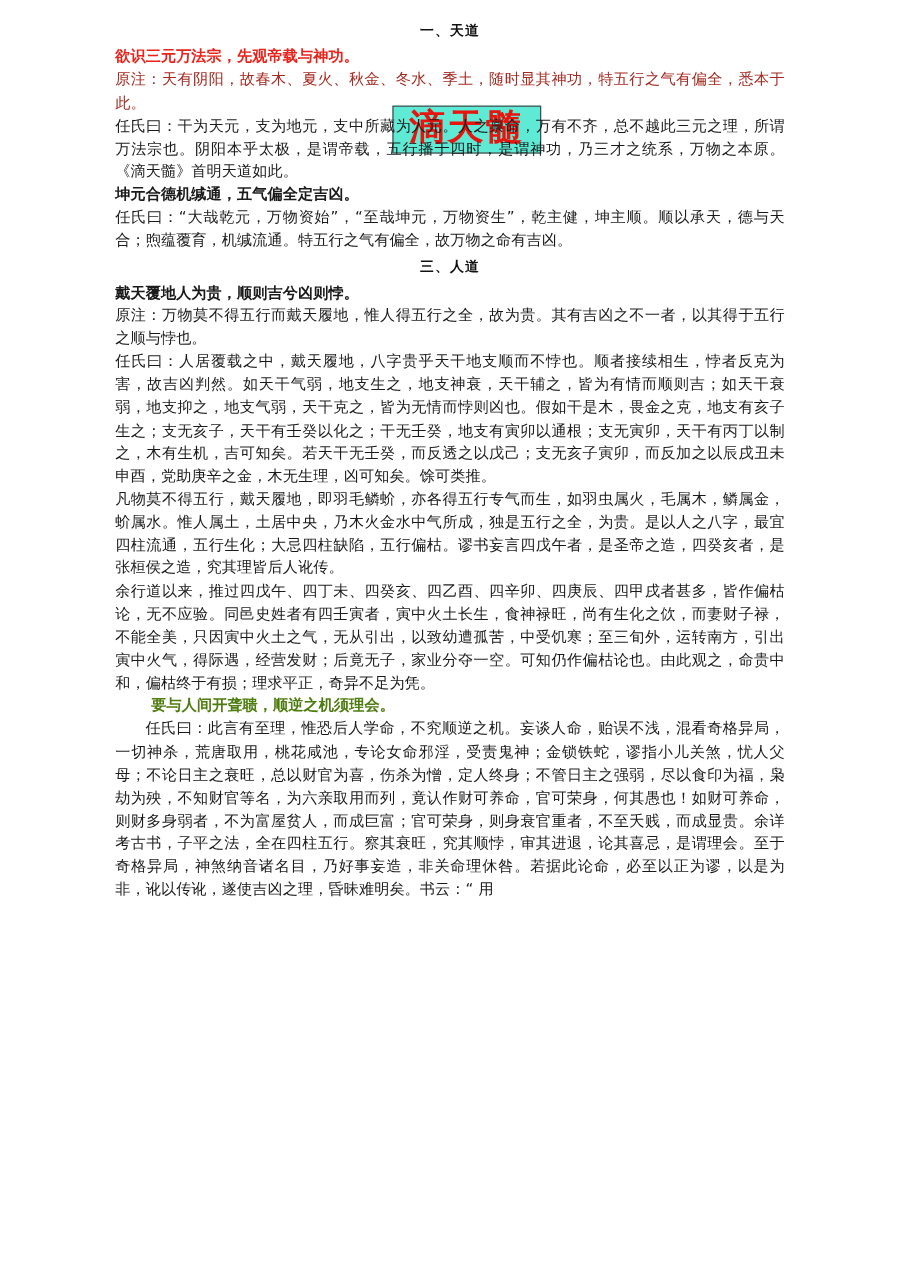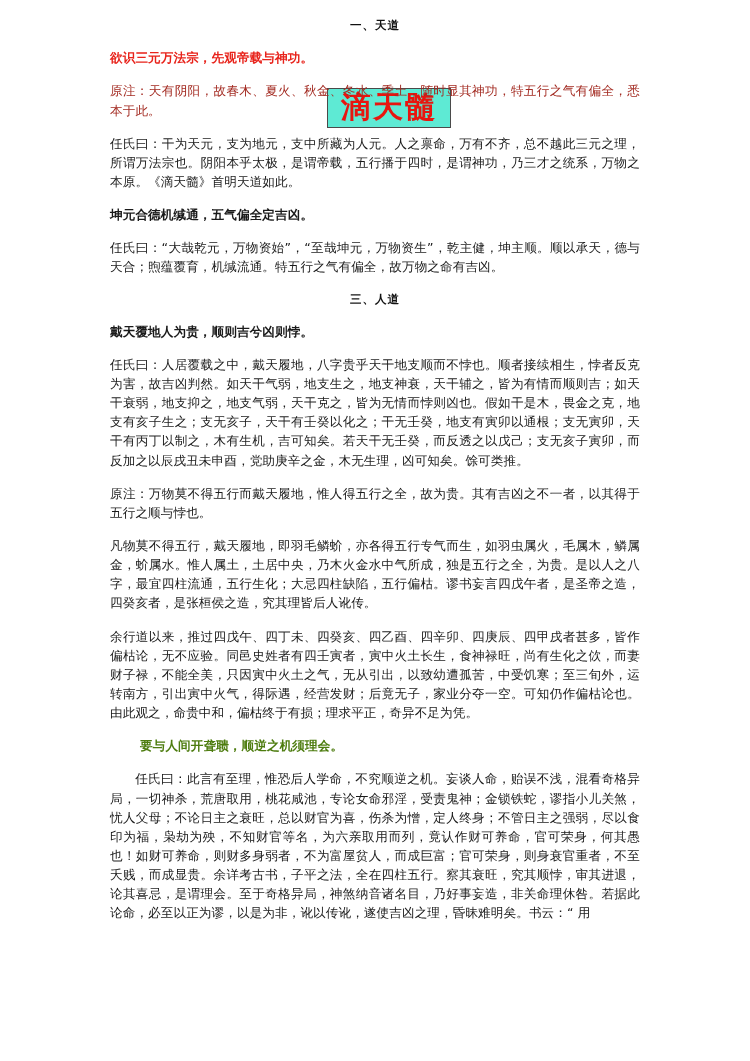--- a/index.html
+++ b/index.html
@@ -54,21 +54,21 @@
     color: #111111;
     letter-spacing: 1px;
     margin: 4px 0 3px 0;
     line-height: 1.5;
   }
   .sec-head.teal {
     color: #11786c;
   }
   
   p.para {
-    margin: 14px;
+    margin: 0;
     font-size: 12.6px;
     line-height: 1.52;
     color: #1a1a1a;
     text-align: justify;
     text-justify: inter-ideograph;
     letter-spacing: 0.1px;
     word-break: break-all;
   }
   p.para.red      { color: #e8231b; font-weight: bold; }
   p.para.darkred  { color: #a32b22; }
@@ -95,22 +95,22 @@
     <div class="sec-head">一、天道</div>
     <p class="para red">欲识三元万法宗，先观帝载与神功。</p>
     <p class="para darkred">原注：天有阴阳，故春木、夏火、秋金、冬水、季土，随时显其神功，特五行之气有偏全，悉本于此。</p>
     <p class="para black">任氏曰：干为天元，支为地元，支中所藏为人元。人之禀命，万有不齐，总不越此三元之理，所谓万法宗也。阴阳本乎太极，是谓帝载，五行播于四时，是谓神功，乃三才之统系，万物之本原。《滴天髓》首明天道如此。</p>
 
     <p class="para black bold">坤元合德机缄通，五气偏全定吉凶。</p>
     <p class="para black">任氏曰：“大哉乾元，万物资始”，“至哉坤元，万物资生”，乾主健，坤主顺。顺以承天，德与天合；煦蕴覆育，机缄流通。特五行之气有偏全，故万物之命有吉凶。</p>
 
     <div class="sec-head">三、人道</div>
     <p class="para black bold">戴天覆地人为贵，顺则吉兮凶则悖。</p>
+    <p class="para black">原注：万物莫不得五行而戴天履地，惟人得五行之全，故为贵。其有吉凶之不一者，以其得于五行之顺与悖也。</p>
     <p class="para black">任氏曰：人居覆载之中，戴天履地，八字贵乎天干地支顺而不悖也。顺者接续相生，悖者反克为害，故吉凶判然。如天干气弱，地支生之，地支神衰，天干辅之，皆为有情而顺则吉；如天干衰弱，地支抑之，地支气弱，天干克之，皆为无情而悖则凶也。假如干是木，畏金之克，地支有亥子生之；支无亥子，天干有壬癸以化之；干无壬癸，地支有寅卯以通根；支无寅卯，天干有丙丁以制之，木有生机，吉可知矣。若天干无壬癸，而反透之以戊己；支无亥子寅卯，而反加之以辰戌丑未申酉，党助庚辛之金，木无生理，凶可知矣。馀可类推。</p>
-    <p class="para black">原注：万物莫不得五行而戴天履地，惟人得五行之全，故为贵。其有吉凶之不一者，以其得于五行之顺与悖也。</p>
     <p class="para black">凡物莫不得五行，戴天履地，即羽毛鳞蚧，亦各得五行专气而生，如羽虫属火，毛属木，鳞属金，蚧属水。惟人属土，土居中央，乃木火金水中气所成，独是五行之全，为贵。是以人之八字，最宜四柱流通，五行生化；大忌四柱缺陷，五行偏枯。谬书妄言四戊午者，是圣帝之造，四癸亥者，是张桓侯之造，究其理皆后人讹传。</p>
     <p class="para black">余行道以来，推过四戊午、四丁未、四癸亥、四乙酉、四辛卯、四庚辰、四甲戌者甚多，皆作偏枯论，无不应验。同邑史姓者有四壬寅者，寅中火土长生，食神禄旺，尚有生化之佽，而妻财子禄，不能全美，只因寅中火土之气，无从引出，以致幼遭孤苦，中受饥寒；至三旬外，运转南方，引出寅中火气，得际遇，经营发财；后竟无子，家业分夺一空。可知仍作偏枯论也。由此观之，命贵中和，偏枯终于有损；理求平正，奇异不足为凭。</p>
 
     <p class="para maroon offset">要与人间开聋聩，顺逆之机须理会。</p>
     <p class="para black indent1">任氏曰：此言有至理，惟恐后人学命，不究顺逆之机。妄谈人命，贻误不浅，混看奇格异局，一切神杀，荒唐取用，桃花咸池，专论女命邪淫，受责鬼神；金锁铁蛇，谬指小儿关煞，忧人父母；不论日主之衰旺，总以财官为喜，伤杀为憎，定人终身；不管日主之强弱，尽以食印为福，枭劫为殃，不知财官等名，为六亲取用而列，竟认作财可养命，官可荣身，何其愚也！如财可养命，则财多身弱者，不为富屋贫人，而成巨富；官可荣身，则身衰官重者，不至夭贱，而成显贵。余详考古书，子平之法，全在四柱五行。察其衰旺，究其顺悖，审其进退，论其喜忌，是谓理会。至于奇格异局，神煞纳音诸名目，乃好事妄造，非关命理休咎。若据此论命，必至以正为谬，以是为非，讹以传讹，遂使吉凶之理，昏昧难明矣。书云：“ 用</p>
 
   </div>
 </div>
 
 </body></html>

